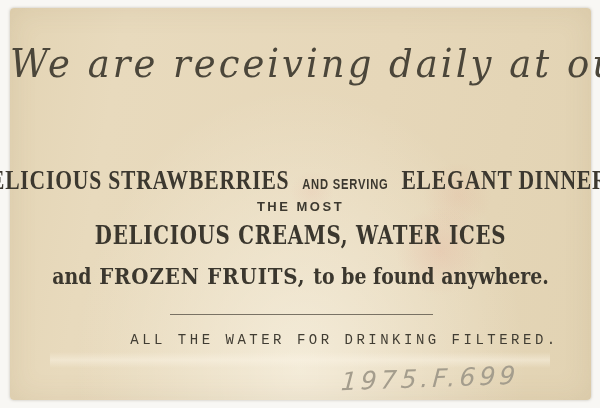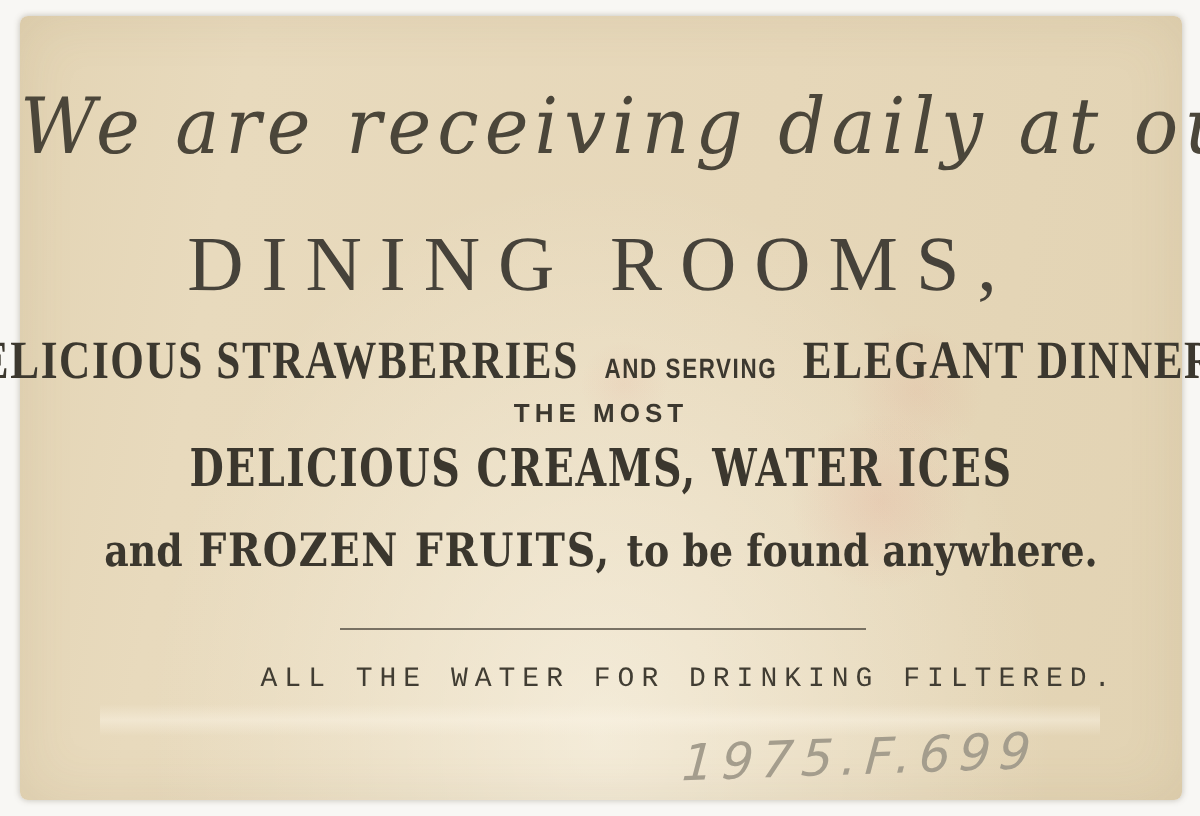--- a/index.html
+++ b/index.html
@@ -94,21 +94,20 @@
     pointer-events:none;
   }
 </style>
 </head>
 <body>
 
 <div class="card">
 
   <div class="line script-line">We are receiving daily at our</div>
 
-  <div class="line title-line">DINING ROOMS,</div>
 
   <div class="line row3">
     <span class="big">DELICIOUS STRAWBERRIES</span>
     <span class="small">AND SERVING</span>
     <span class="big">ELEGANT DINNERS,</span>
   </div>
 
   <div class="line row4">THE MOST</div>
 
   <div class="line row5">DELICIOUS CREAMS, WATER ICES</div>

